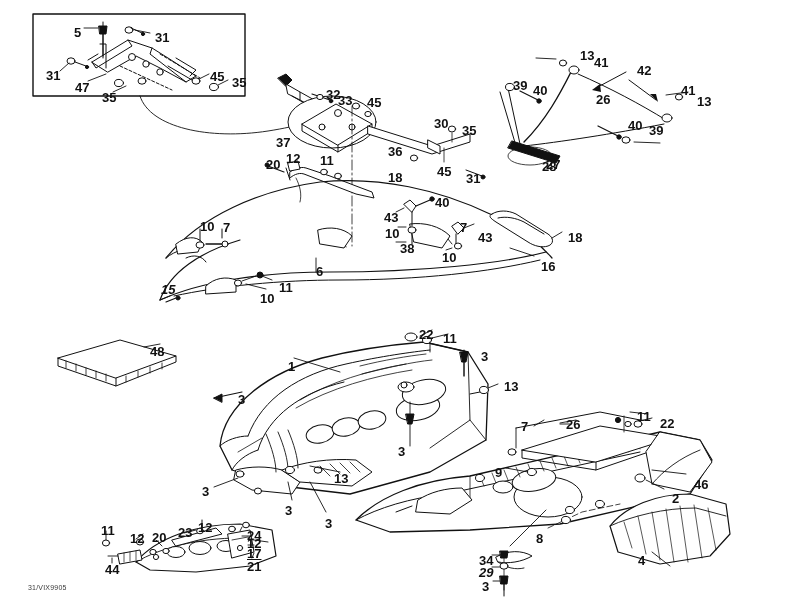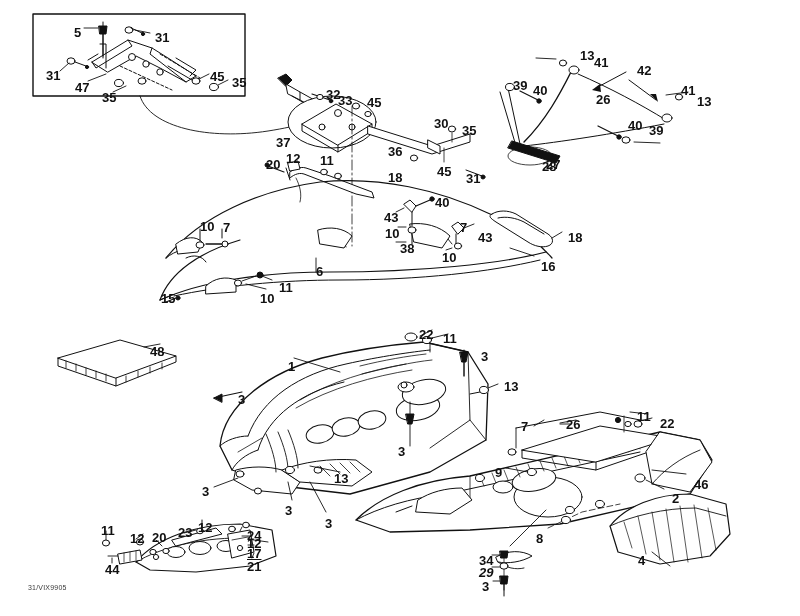--- a/index.html
+++ b/index.html
@@ -496,21 +496,21 @@
       <div class="lbl" style="left: 460px; top: 221px;">7</div>
       <div class="lbl" style="left: 478px; top: 231px;">43</div>
       <div class="lbl" style="left: 442px; top: 251px;">10</div>
       <div class="lbl" style="left: 568px; top: 231px;">18</div>
       <div class="lbl" style="left: 541px; top: 260px; text-align: right;">16</div>
       <div class="lbl" style="left: 200px; top: 220px;">10</div>
       <div class="lbl" style="left: 223px; top: 221px;">7</div>
       <div class="lbl" style="left: 279px; top: 281px;">11</div>
       <div class="lbl" style="left: 260px; top: 292px;">10</div>
       <div class="lbl" style="left: 316px; top: 265px;">6</div>
-      <div class="lbl" style="left: 161px; top: 292px;">15</div>
+      <div class="lbl" style="left: 161px; top: 283px; font-style: italic;">15</div>
       <div class="lbl" style="left: 150px; top: 345px;">48</div>
       <div class="lbl" style="left: 419px; top: 328px;">22</div>
       <div class="lbl" style="left: 443px; top: 332px;">11</div>
       <div class="lbl" style="left: 481px; top: 350px;">3</div>
       <div class="lbl" style="left: 288px; top: 360px;">1</div>
       <div class="lbl" style="left: 504px; top: 380px;">13</div>
       <div class="lbl" style="left: 238px; top: 393px;">3</div>
       <div class="lbl" style="left: 398px; top: 445px;">3</div>
       <div class="lbl" style="left: 334px; top: 472px;">13</div>
       <div class="lbl" style="left: 202px; top: 485px;">3</div>

